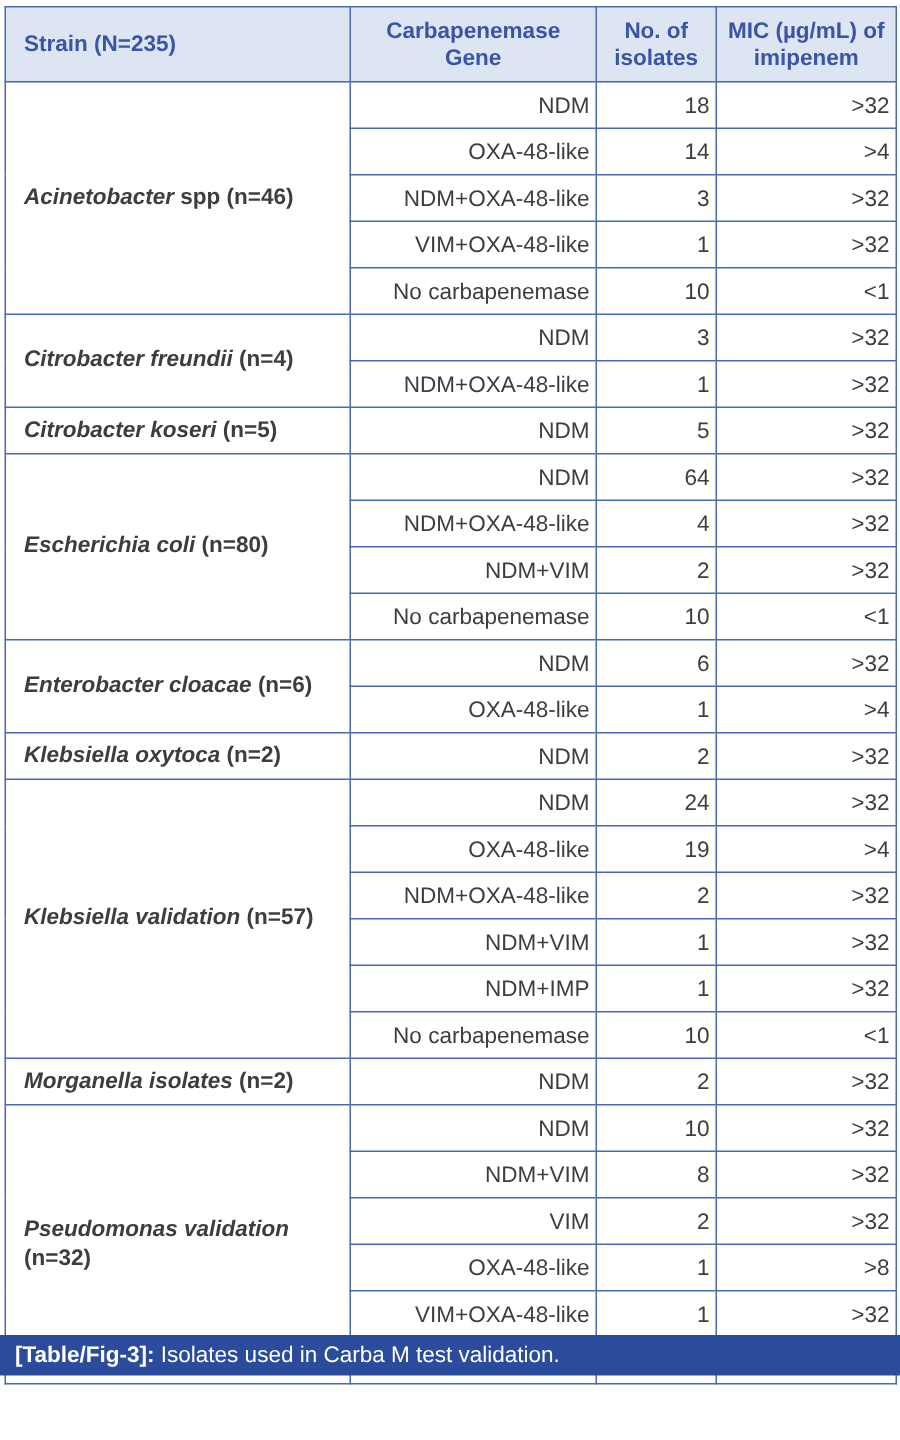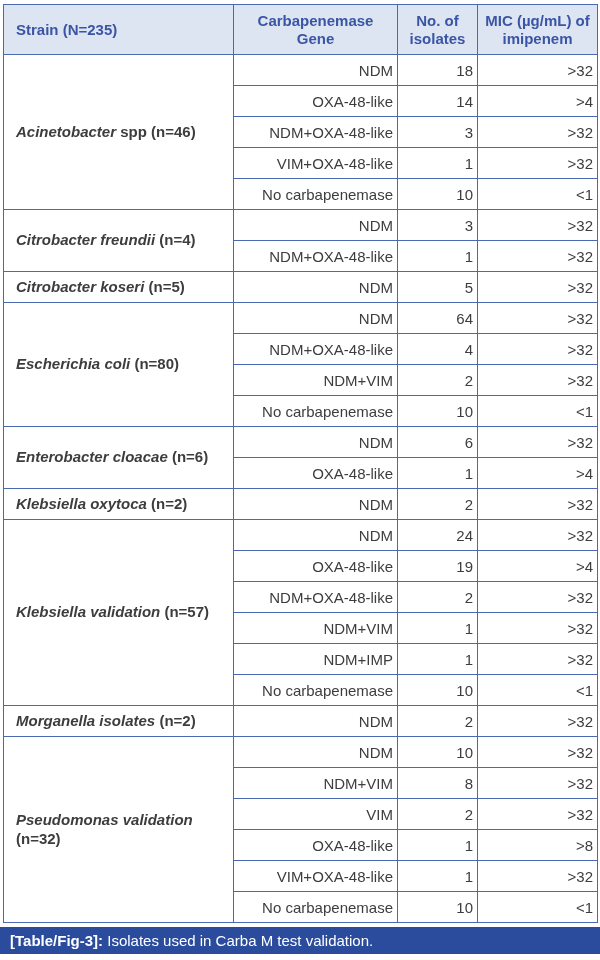--- a/index.html
+++ b/index.html
@@ -62,21 +62,21 @@
     font-weight: bold;
   }
   td.gene-cell {
     text-align: right;
     padding-left: 11px;
   }
   td.count-cell, td.mic-cell { text-align: right; }
   .caption-bar {
     position: absolute;
     left: 0;
-    top: 927px;
+    top: 890px;
     width: 600px;
     height: 27px;
     background: #2b4c9c;
     color: #ffffff;
     font-size: 15px;
     line-height: 27px;
     padding-left: 10px;
     box-sizing: border-box;
     white-space: nowrap;
   }

